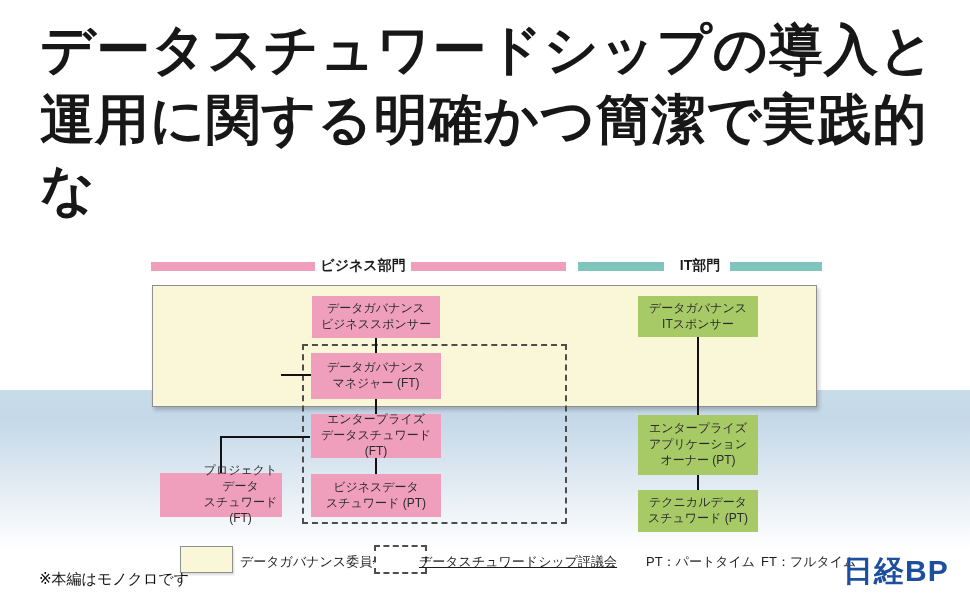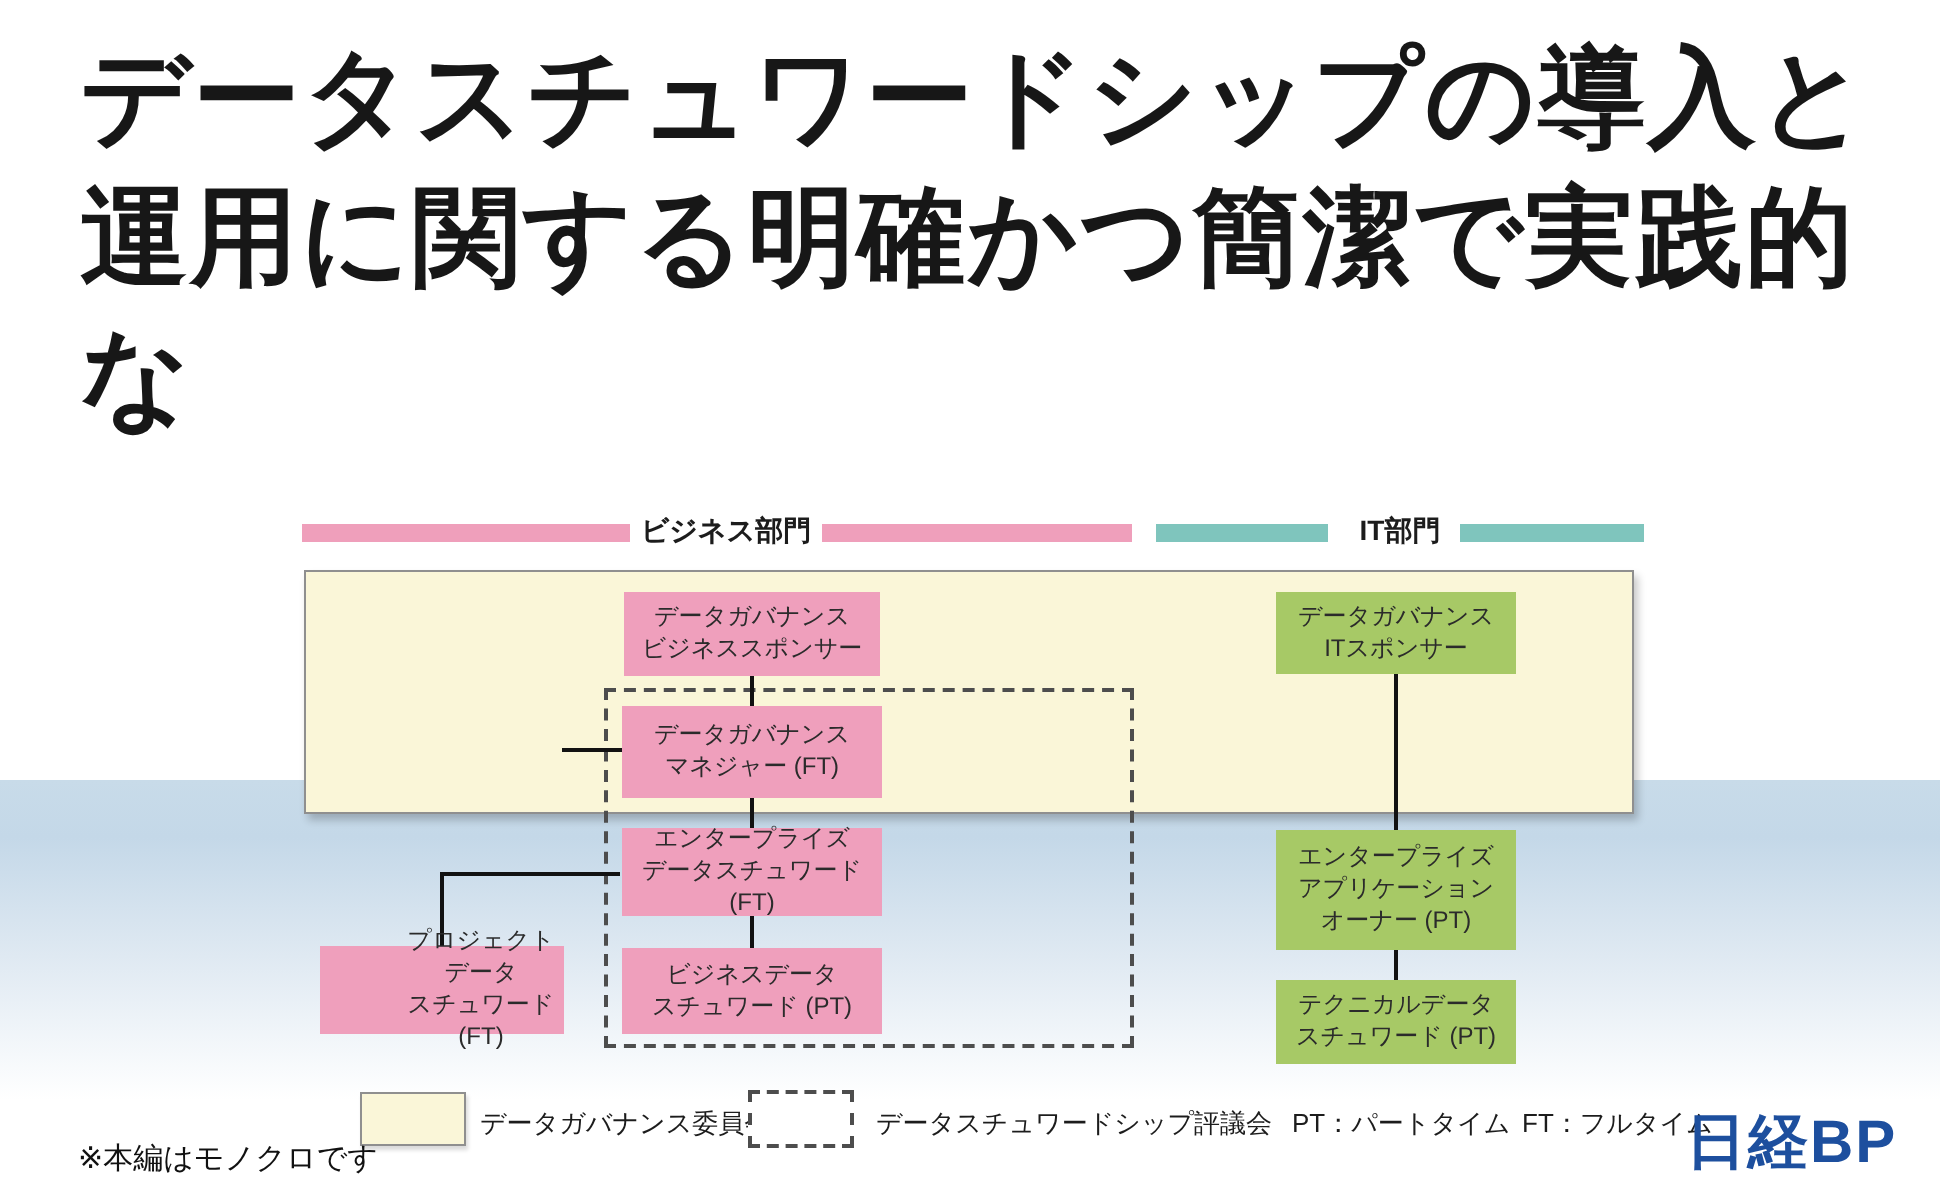--- a/index.html
+++ b/index.html
@@ -126,20 +126,20 @@
 ITスポンサー</div>
   <div class="box green" style="left:638px;top:415px;width:120px;height:60px;">エンタープライズ
 アプリケーション
 オーナー (PT)</div>
   <div class="box green" style="left:638px;top:490px;width:120px;height:42px;">テクニカルデータ
 スチュワード (PT)</div>
 
   <div class="legend-swatch-yellow"></div>
   <div class="legend-text" style="left:240px;">データガバナンス委員会</div>
   <div class="legend-swatch-dashed"></div>
-  <div class="legend-text" style="left:438px;">データスチュワードシップ評議会</div>
+  <div class="legend-text" style="left:419px;text-decoration:underline;">データスチュワードシップ評議会</div>
   <div class="legend-text" style="left:646px;">PT：パートタイム</div>
   <div class="legend-text" style="left:761px;">FT：フルタイム</div>
 
   <div class="footnote">※本編はモノクロです</div>
   <div class="logo">日経BP</div>
 
 </div>
 
 </body></html>

